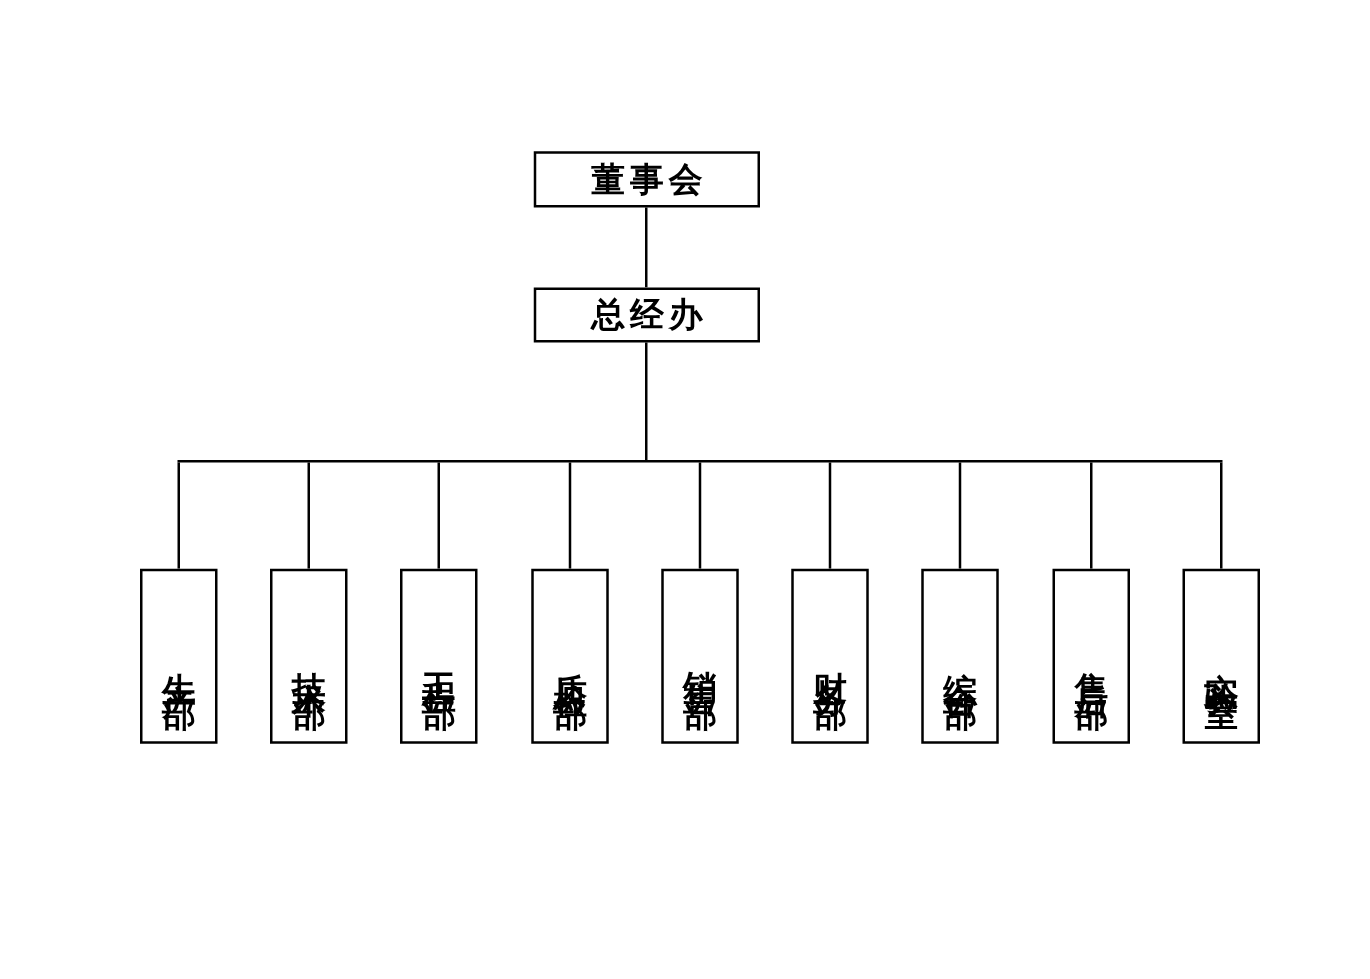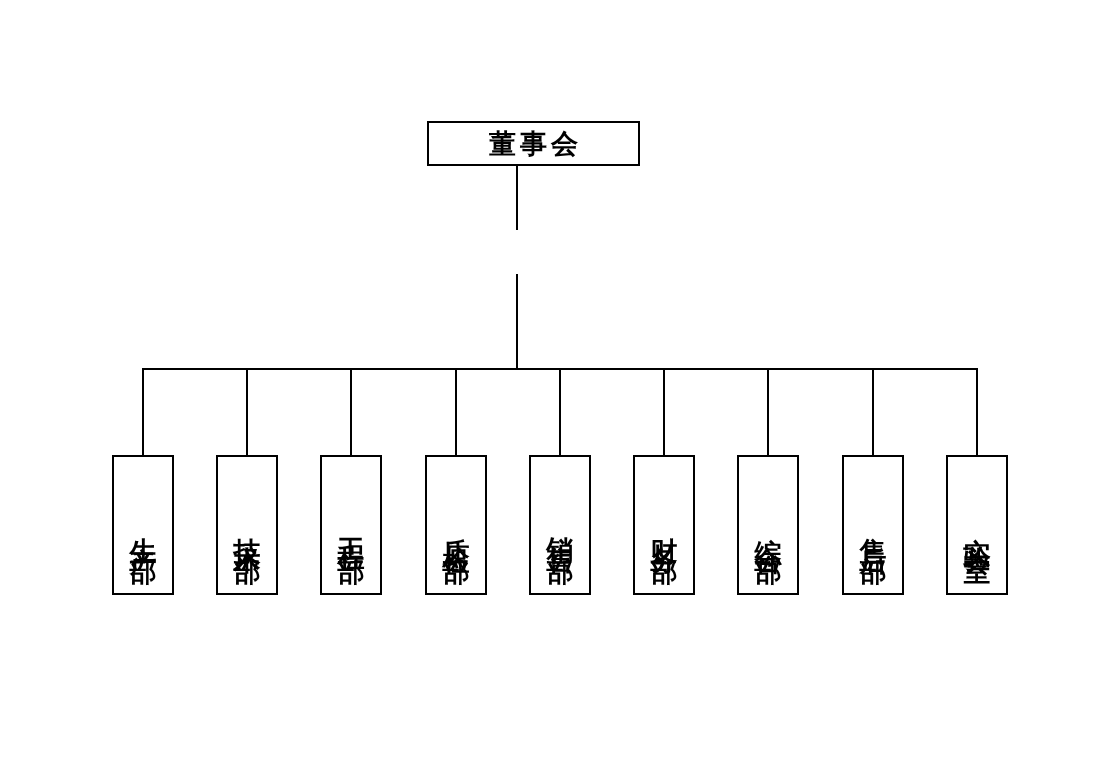--- a/index.html
+++ b/index.html
@@ -34,21 +34,21 @@
     font-weight: 600;
     writing-mode: vertical-rl;
     text-orientation: upright;
     letter-spacing: 9px;
     padding-top: 9px; 
   }
 
   .line { position: absolute; background: #000000; }
 
   
-  #root-box { left: 427px; top: 121px; width: 213px; height: 45px; }
+  #root-box { left: 427px; top: 121px; width: 181px; height: 45px; }
   #gm-box   { left: 427px; top: 230px; width: 181px; height: 44px; }
 
   
   #conn-root-gm   { left: 516px; top: 166px; width: 2px; height: 64px; }
   #conn-gm-bus    { left: 516px; top: 274px; width: 2px; height: 94px; }
   #conn-bus       { left: 142px; top: 368px; width: 836px; height: 2px; }
 
   .drop { top: 370px; width: 2px; height: 85px; }
   #drop-1 { left: 142px; }
   #drop-2 { left: 246px; }
@@ -75,20 +75,23 @@
 <body>
 
 <div class="org-canvas">
 
   <div class="node h-node" id="root-box">
     <span>董事会</span>
   </div>
 
   <div class="line" id="conn-root-gm"></div>
 
+  <div class="node h-node" id="gm-box">
+    <span>总经办</span>
+  </div>
 
   <div class="line" id="conn-gm-bus"></div>
 
   <div class="line" id="conn-bus"></div>
 
   <div class="line drop" id="drop-1"></div>
   <div class="line drop" id="drop-2"></div>
   <div class="line drop" id="drop-3"></div>
   <div class="line drop" id="drop-4"></div>
   <div class="line drop" id="drop-5"></div>

